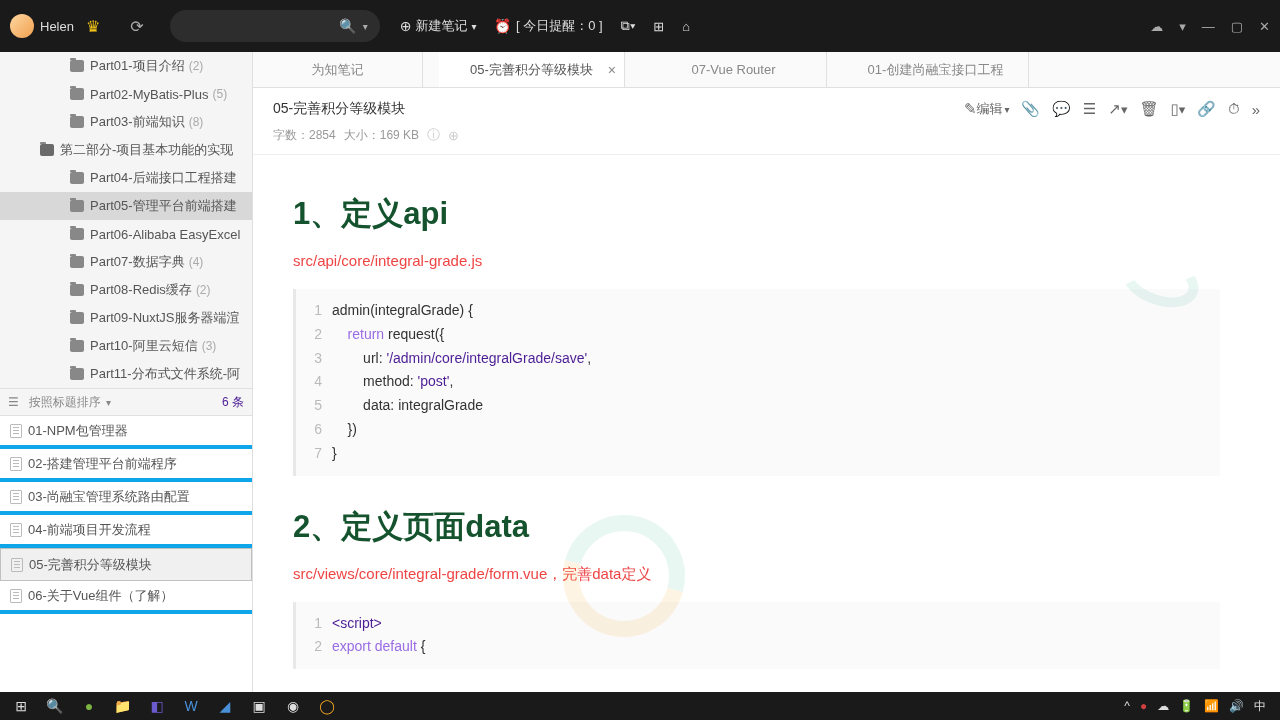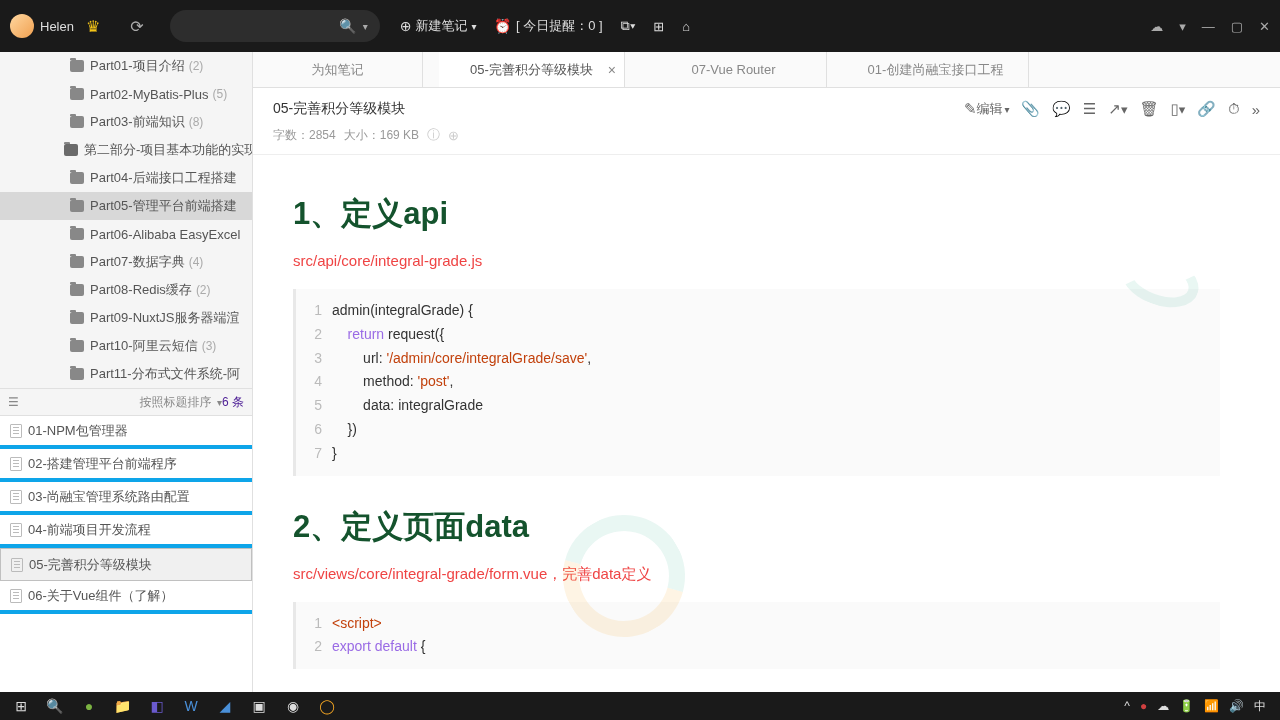--- a/index.html
+++ b/index.html
@@ -13,24 +13,24 @@
 .titlebar .search-box { width: 210px; height: 32px; background: #2d2d2d; border-radius: 16px; display: flex; align-items: center; justify-content: flex-end; padding: 0 12px; margin-right: 20px; }
 .titlebar .search-box .search-ic { color: #aaa; font-size: 14px; margin-right: 6px; }
 .titlebar .search-box .chev { color: #aaa; font-size: 10px; }
 .titlebar .tb-btn { display: flex; align-items: center; color: #ddd; font-size: 13px; margin-right: 18px; cursor: pointer; }
 .titlebar .tb-btn .ic { margin-right: 4px; font-size: 14px; }
 .titlebar .spacer { flex: 1; }
 .titlebar .win-ic { color: #aaa; font-size: 13px; margin-left: 16px; cursor: pointer; }
 
 .main { display: flex; height: 640px; }
 
-.sidebar { width: 253px; background: #f5f5f5; border-right: 1px solid #e0e0e0; display: flex; flex-direction: column; text-align: right; }
+.sidebar { width: 253px; background: #f5f5f5; border-right: 1px solid #e0e0e0; display: flex; flex-direction: column; }
 .tree { flex-shrink: 0; overflow-y: auto; }
 .tree-item { display: flex; align-items: center; height: 28px; font-size: 13px; color: #555; padding-left: 70px; cursor: pointer; white-space: nowrap; overflow: hidden; }
-.tree-item.lvl1 { padding-left: 64px; }
+.tree-item.lvl1 { padding-left: 40px; }
 .tree-item.selected { background: #d8d8d8; }
 .tree-item .fold-ic { width: 14px; height: 12px; background: #888; border-radius: 2px; margin-right: 6px; flex-shrink: 0; position: relative; }
 .tree-item .fold-ic::before { content: ""; position: absolute; top: -2px; left: 0; width: 6px; height: 2px; background: #888; border-radius: 1px 1px 0 0; }
 .tree-item.lvl1 .fold-ic { background: #6a6a6a; }
 .tree-item .count { color: #aaa; margin-left: 4px; font-size: 12px; }
 
 .list-hdr { height: 28px; border-top: 1px solid #e0e0e0; border-bottom: 1px solid #e0e0e0; display: flex; align-items: center; padding: 0 8px; font-size: 12px; color: #888; }
 .list-hdr .menu-ic { margin-right: 10px; color: #888; }
 .list-hdr .sort { flex: 1; }
 .list-hdr .chev { font-size: 10px; margin-left: 2px; }
@@ -60,21 +60,21 @@
 
 .doc { flex: 1; overflow-y: auto; padding: 20px 60px 20px 40px; position: relative; }
 .doc h2 { font-size: 31px; font-weight: bold; margin: 18px 0 14px; color: #14532d; }
 .doc p { font-size: 15px; color: #ef4444; margin: 8px 0 16px; line-height: 1.6; }
 
 .code-block { background: #fafafa; border-left: 3px solid #e8e8e8; padding: 10px 0; margin: 10px 0 30px; font-family: Consolas, monospace; font-size: 14px; }
 .code-line { display: flex; line-height: 1.7; }
 .code-line .ln { width: 36px; text-align: right; padding-right: 10px; color: #bbb; user-select: none; }
 .code-line .cd { white-space: pre; color: #333; }
 .kw { color: #9a6be5; }
-.str { color: #c2410c; }
+.str { color: #4c1d95; }
 
 .watermark1 { position: absolute; right: 40px; top: 100px; width: 120px; height: 60px; opacity: 0.12; }
 .watermark1::before { content: ""; position: absolute; width: 60px; height: 30px; border-radius: 50%; border: 10px solid #4ab89c; border-top-color: transparent; border-left-color: transparent; transform: rotate(20deg); }
 .watermark2 { position: absolute; left: 310px; top: 360px; width: 140px; height: 140px; opacity: 0.12; }
 .watermark2::before { content: ""; position: absolute; width: 90px; height: 90px; border-radius: 50%; border: 16px solid #f5a623; border-top-color: #4ab89c; border-right-color: #4ab89c; transform: rotate(-30deg); }
 
 .taskbar { position: fixed; bottom: 0; left: 0; right: 0; height: 28px; background: #1a1a1a; display: flex; align-items: center; padding: 0 4px; }
 .taskbar .tb-item { width: 34px; height: 24px; display: flex; align-items: center; justify-content: center; color: #ddd; font-size: 14px; cursor: pointer; }
 .taskbar .spacer { flex: 1; }
 .taskbar .tray { color: #ddd; font-size: 12px; display: flex; align-items: center; gap: 10px; padding-right: 10px; }

